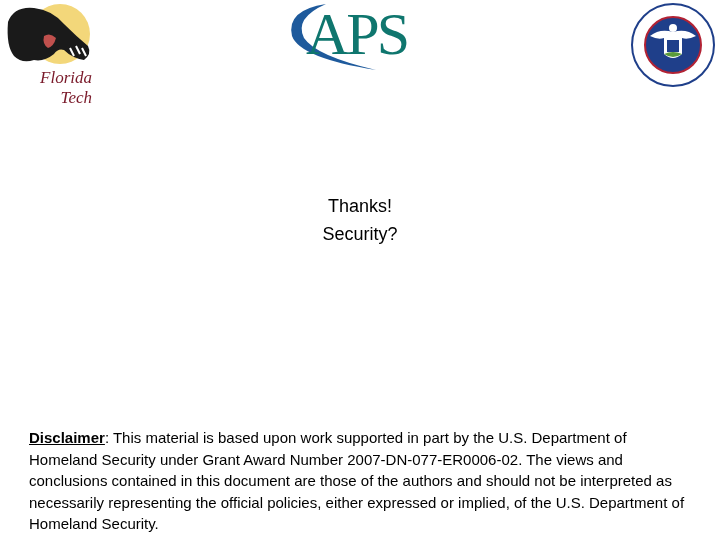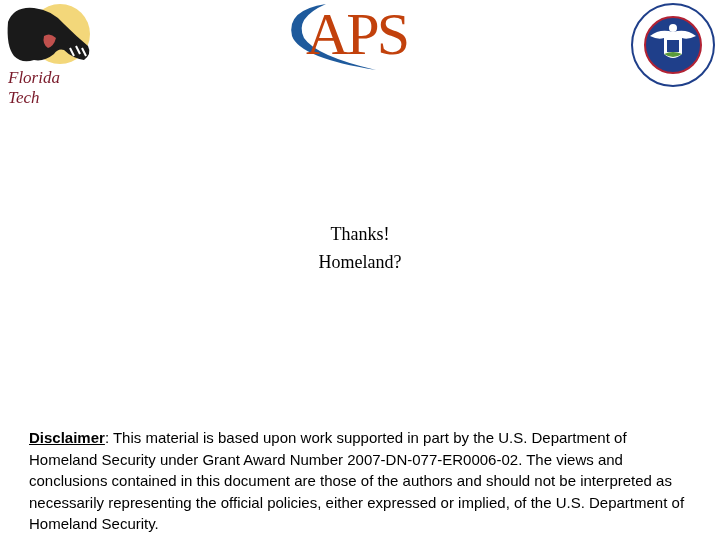--- a/index.html
+++ b/index.html
@@ -2,26 +2,26 @@
 <html><head>
 <meta charset="utf-8">
 <style>
   html, body { margin:0; padding:0; }
   body { width:720px; height:540px; background:#ffffff; position:relative; overflow:hidden;
          font-family:"Liberation Sans", sans-serif; color:#000; }
   .logo { position:absolute; }
   #ft-logo { left:4px; top:2px; width:90px; height:92px; }
   #aps-logo { left:286px; top:0px; width:146px; height:70px; }
   #dhs-logo { left:630px; top:2px; width:86px; height:86px; }
-  .ft-text { position:absolute; left:8px; top:68px; width:84px; text-align:left;
+  .ft-text { position:absolute; left:8px; top:68px; width:84px; text-align:right;
              font-family:"Liberation Serif", serif; font-style:italic; font-size:17px; color:#7a1a2a; }
   .aps-text { position:absolute; left:306px; top:2px; font-family:"Liberation Serif", serif;
-              font-size:60px; letter-spacing:-3px; color:#c2410c; line-height:64px; }
-  .center-text { position:absolute; left:0; width:720px; top:220px; text-align:center;
-                 font-size:18px; line-height:28px;font-family:Liberation Serif, serif; }
+              font-size:60px; letter-spacing:-3px; color:#0f766e; line-height:64px; }
+  .center-text { position:absolute; left:0; width:720px; top:192px; text-align:center;
+                 font-size:18px; line-height:28px; }
   .disclaimer { position:absolute; left:29px; top:394px; width:670px; font-size:15px;
                 line-height:21.5px;margin-top:33px; }
   .disclaimer .label { font-weight:bold; text-decoration:underline; }
 </style>
 </head>
 <body>
 
 <div>
   <svg class="logo" id="ft-logo" viewBox="0 0 90 92">
     <circle cx="56" cy="32" r="30" fill="#f3d77a"></circle>
@@ -43,16 +43,16 @@
   <circle cx="43" cy="43" r="41" fill="#fff" stroke="#1f3f8a" stroke-width="2"></circle>
   <circle cx="43" cy="43" r="28" fill="#1f3f8a" stroke="#b22234" stroke-width="2"></circle>
   <path d="M20 34 Q30 26 43 30 Q56 26 66 34 Q58 38 52 36 L52 52 Q43 60 34 52 L34 36 Q28 38 20 34 Z" fill="#fff"></path>
   <rect x="37" y="38" width="12" height="12" fill="#1f3f8a"></rect>
   <path d="M34 52 Q43 48 52 52 Q43 58 34 52 Z" fill="#5a9a3a"></path>
   <circle cx="43" cy="26" r="4" fill="#fff"></circle>
 </svg>
 
 <div class="center-text">
   <div>Thanks!</div>
-  <div>Homeland?</div>
+  <div>Security?</div>
 </div>
 
 <div class="disclaimer"><span class="label">Disclaimer</span><span>:</span><span> This material is based upon work supported in part by the U.S. Department of Homeland Security under Grant Award Number 2007-DN-077-ER0006-02. The views and conclusions contained in this document are those of the authors and should not be interpreted as necessarily representing the official policies, either expressed or implied, of the U.S. Department of Homeland Security.</span></div>
 
 </body></html>

